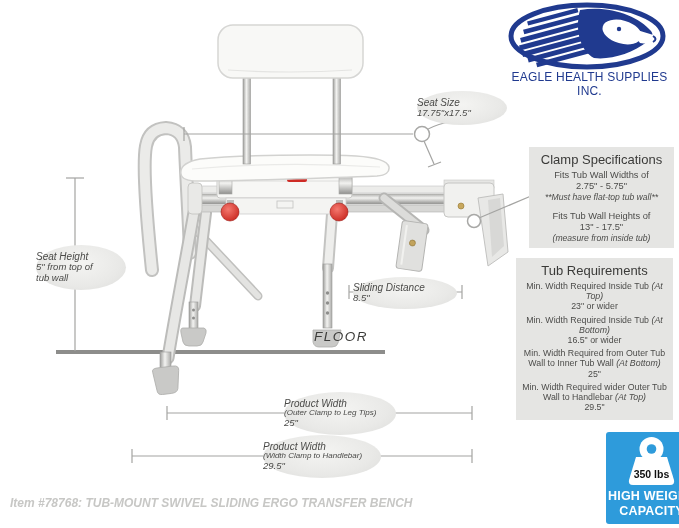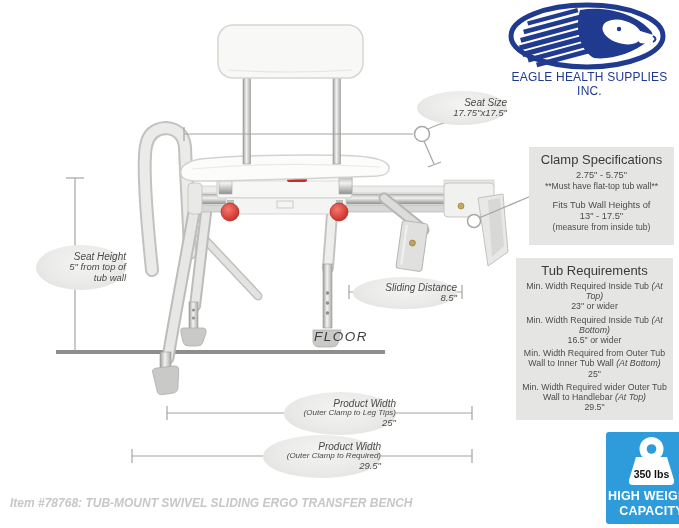--- a/index.html
+++ b/index.html
@@ -3,38 +3,38 @@
 <meta charset="utf-8">
 <style>
   html,body{margin:0;padding:0;background:#ffffff;}
   .stage{position:relative;width:679px;height:528px;background:#ffffff;overflow:hidden;
          font-family:"Liberation Sans",sans-serif;padding-left:32px;}
   .abs{position:absolute;}
 
   
   .oval{position:absolute;border-radius:50%;
         background:radial-gradient(ellipse at 50% 40%, #f4f4f2 0%, #e9e9e7 60%, #dcdcda 100%);
-        display:flex;flex-direction:column;align-items:flex-end;justify-content:center;
+        display:flex;flex-direction:column;align-items:flex-start;justify-content:center;
         text-align:center;color:#4a4a48;font-style:italic;line-height:1.12;}
   .oval .t{font-size:10px;}
   .oval .s{font-size:8px;}
   .oval .v{font-size:9.5px;}
 
   
   .floor-label{position:absolute;left:296px;top:329px;width:90px;text-align:center;
                font-style:italic;font-size:13.5px;letter-spacing:1.5px;color:#3c3c3a;}
 
   
   .spec-box{position:absolute;background:#e5e5e3;color:#4c4c4a;text-align:center;padding:5px 3px;}
   .box-title{font-size:13px;color:#3a3a38;margin-bottom:3px;}
   .clamp-box{left:529px;top:147px;width:139px;min-height:88px;}
   .tub-box{left:516px;top:258px;width:151px;min-height:151px;}
   .spec-line{font-size:9.3px;line-height:11px;}
   .spec-value{font-size:9.3px;line-height:11px;}
-  .spec-note{font-size:8.6px;line-height:10.5px;}
+  .spec-note{font-size:8.6px;line-height:10.5px;font-style:italic;}
   .spec-gap{height:8px;}
   .req-item{margin-bottom:3px;font-size:8.8px;line-height:10.2px;}
   .req-qual{font-style:italic;}
   .req-value{font-size:8.8px;line-height:10.2px;}
 
   
   .logo-text{position:absolute;left:500px;top:70px;width:179px;text-align:center;
              font-size:12px;letter-spacing:0.2px;color:#203a8f;}
 
   
@@ -224,28 +224,29 @@
   </div>
 
   <div class="oval" style="left:284px;top:392px;width:112px;height:43px;">
     <span class="t">Product Width</span>
     <span class="s">(Outer Clamp to Leg Tips)</span>
     <span class="v">25"</span>
   </div>
 
   <div class="oval" style="left:263px;top:435px;width:118px;height:43px;">
     <span class="t">Product Width</span>
-    <span class="s">(Outer Clamp to Required)</span>
+    <span class="s">(Width Clamp to Handlebar)</span>
     <span class="v">29.5"</span>
   </div>
 
   <div class="floor-label">FLOOR</div>
 
   <div class="spec-box clamp-box">
     <div class="box-title">Clamp Specifications</div>
+    <div class="spec-line">Fits Tub Wall Widths of</div>
     <div class="spec-value">2.75" - 5.75"</div>
     <div class="spec-note">**Must have flat-top tub wall**</div>
     <div class="spec-gap"></div>
     <div class="spec-line">Fits Tub Wall Heights of</div>
     <div class="spec-value">13" - 17.5"</div>
     <div class="spec-note">(measure from inside tub)</div>
   </div>
 
   <div class="spec-box tub-box">
     <div class="box-title">Tub Requirements</div>

